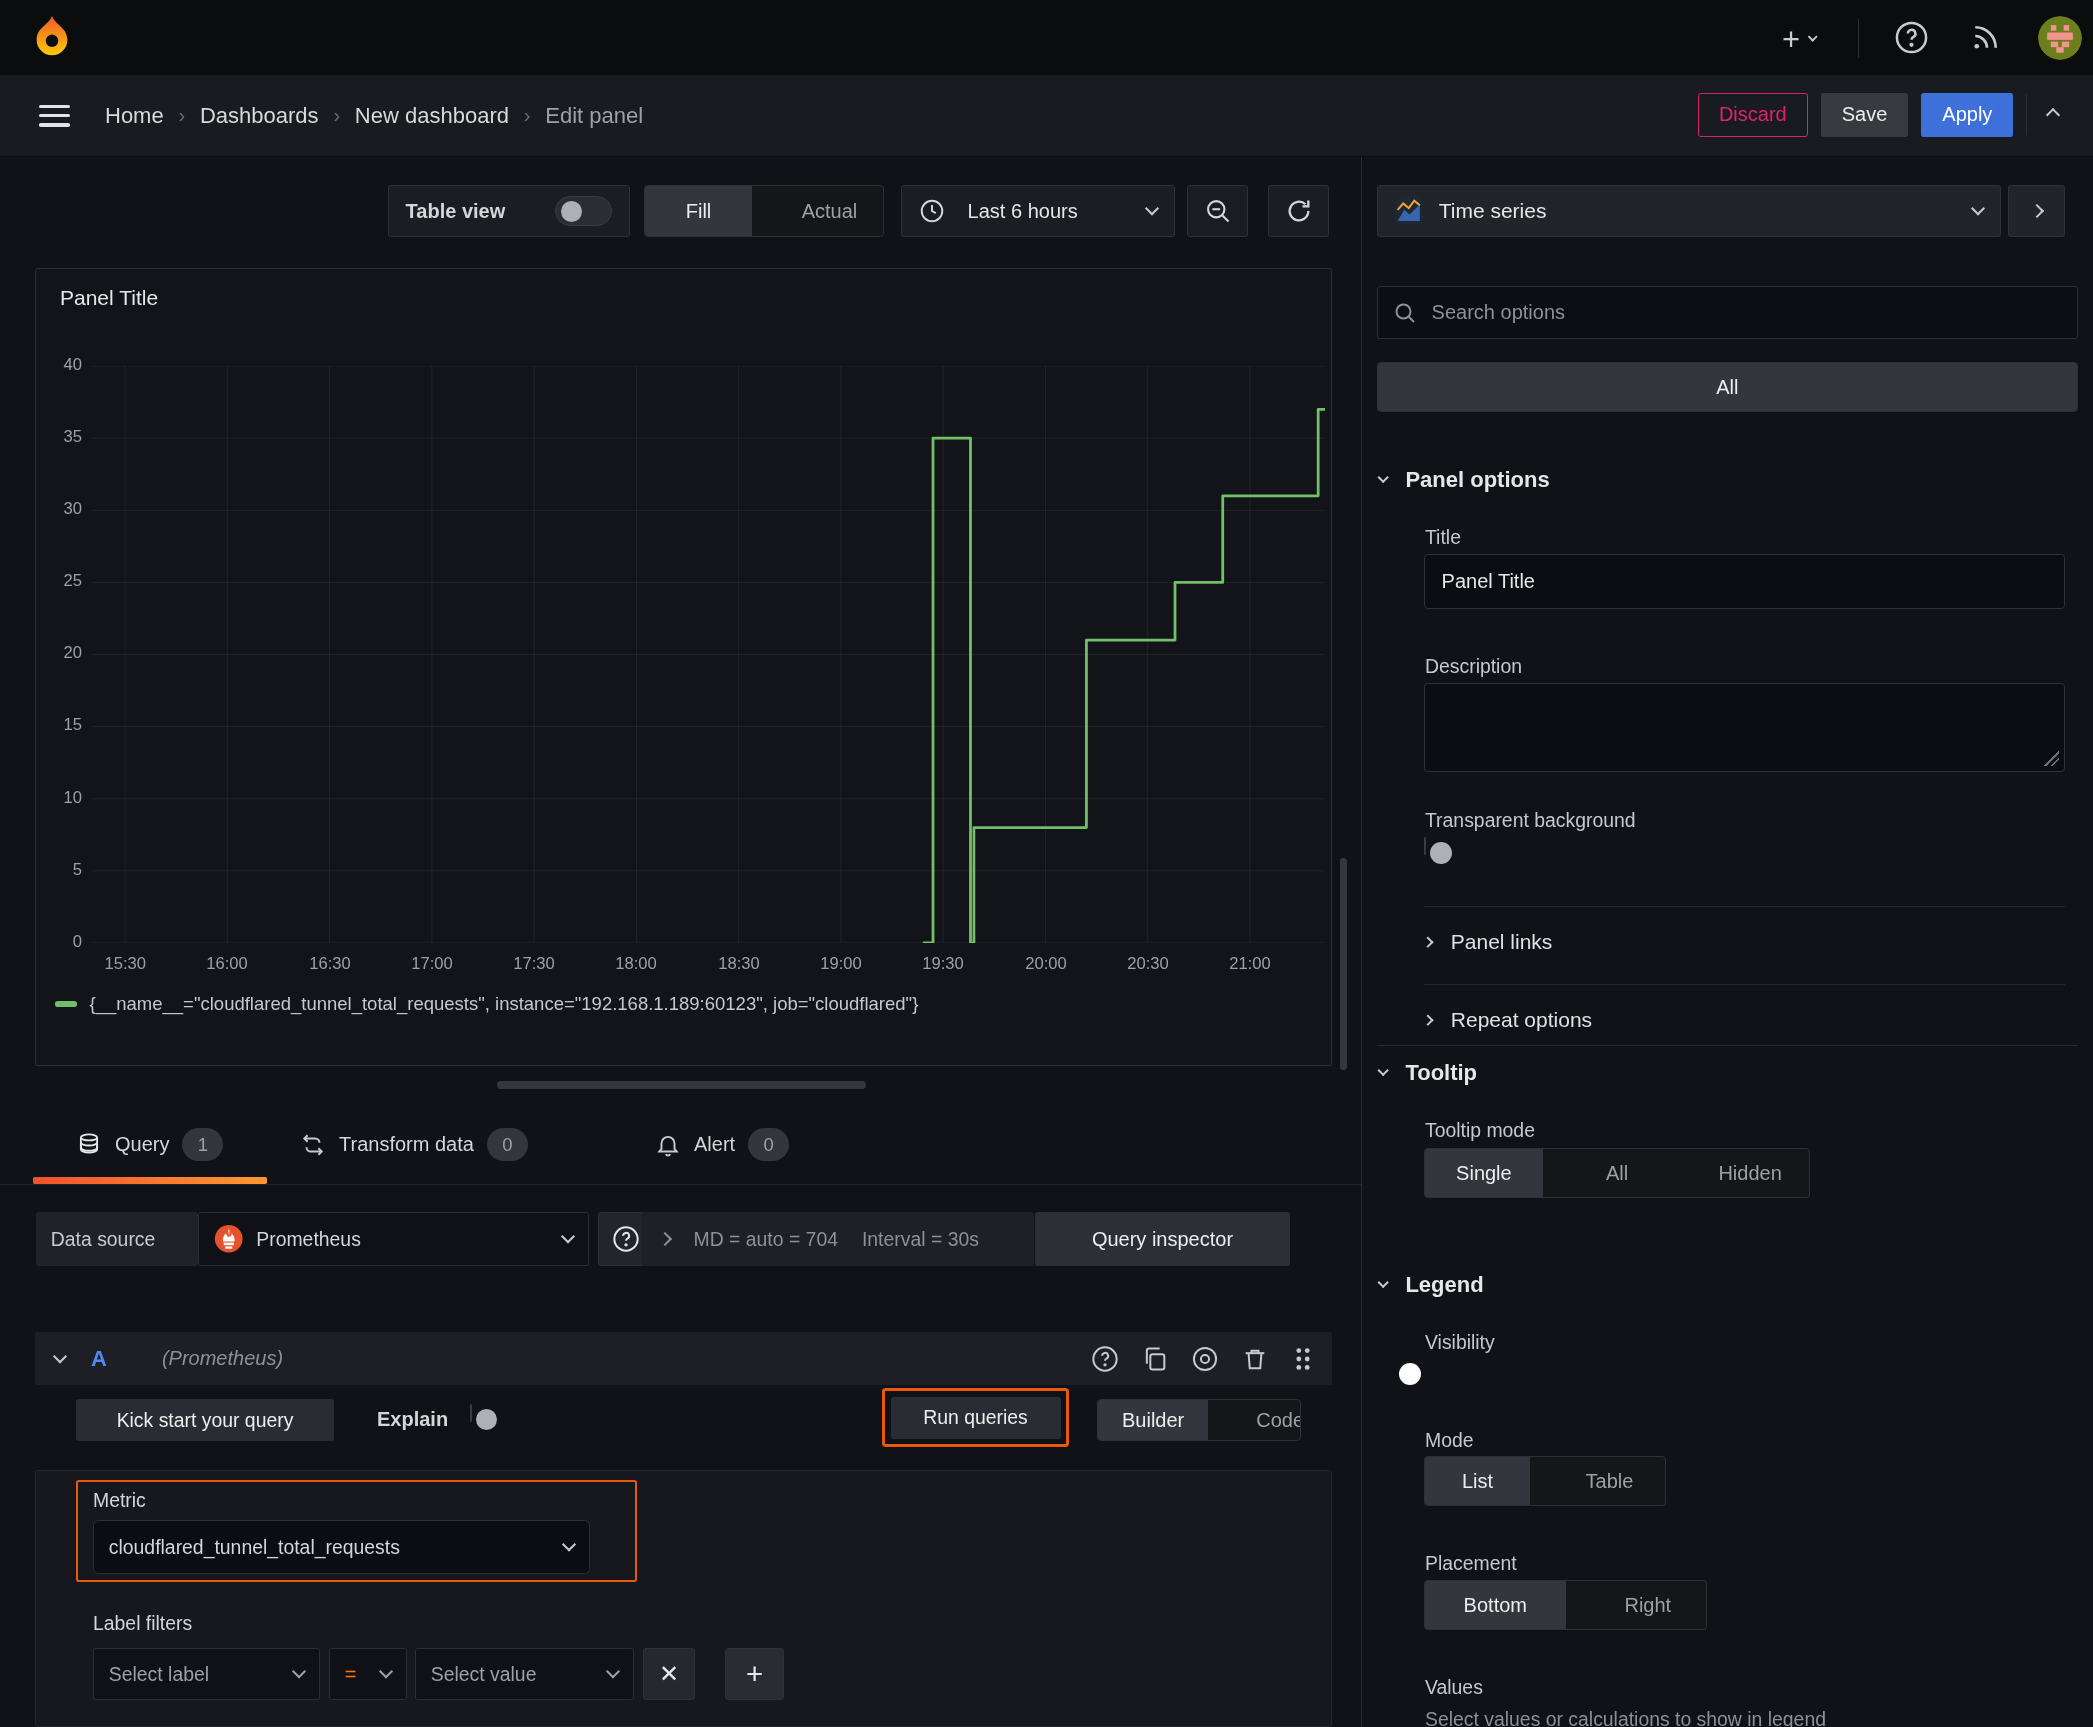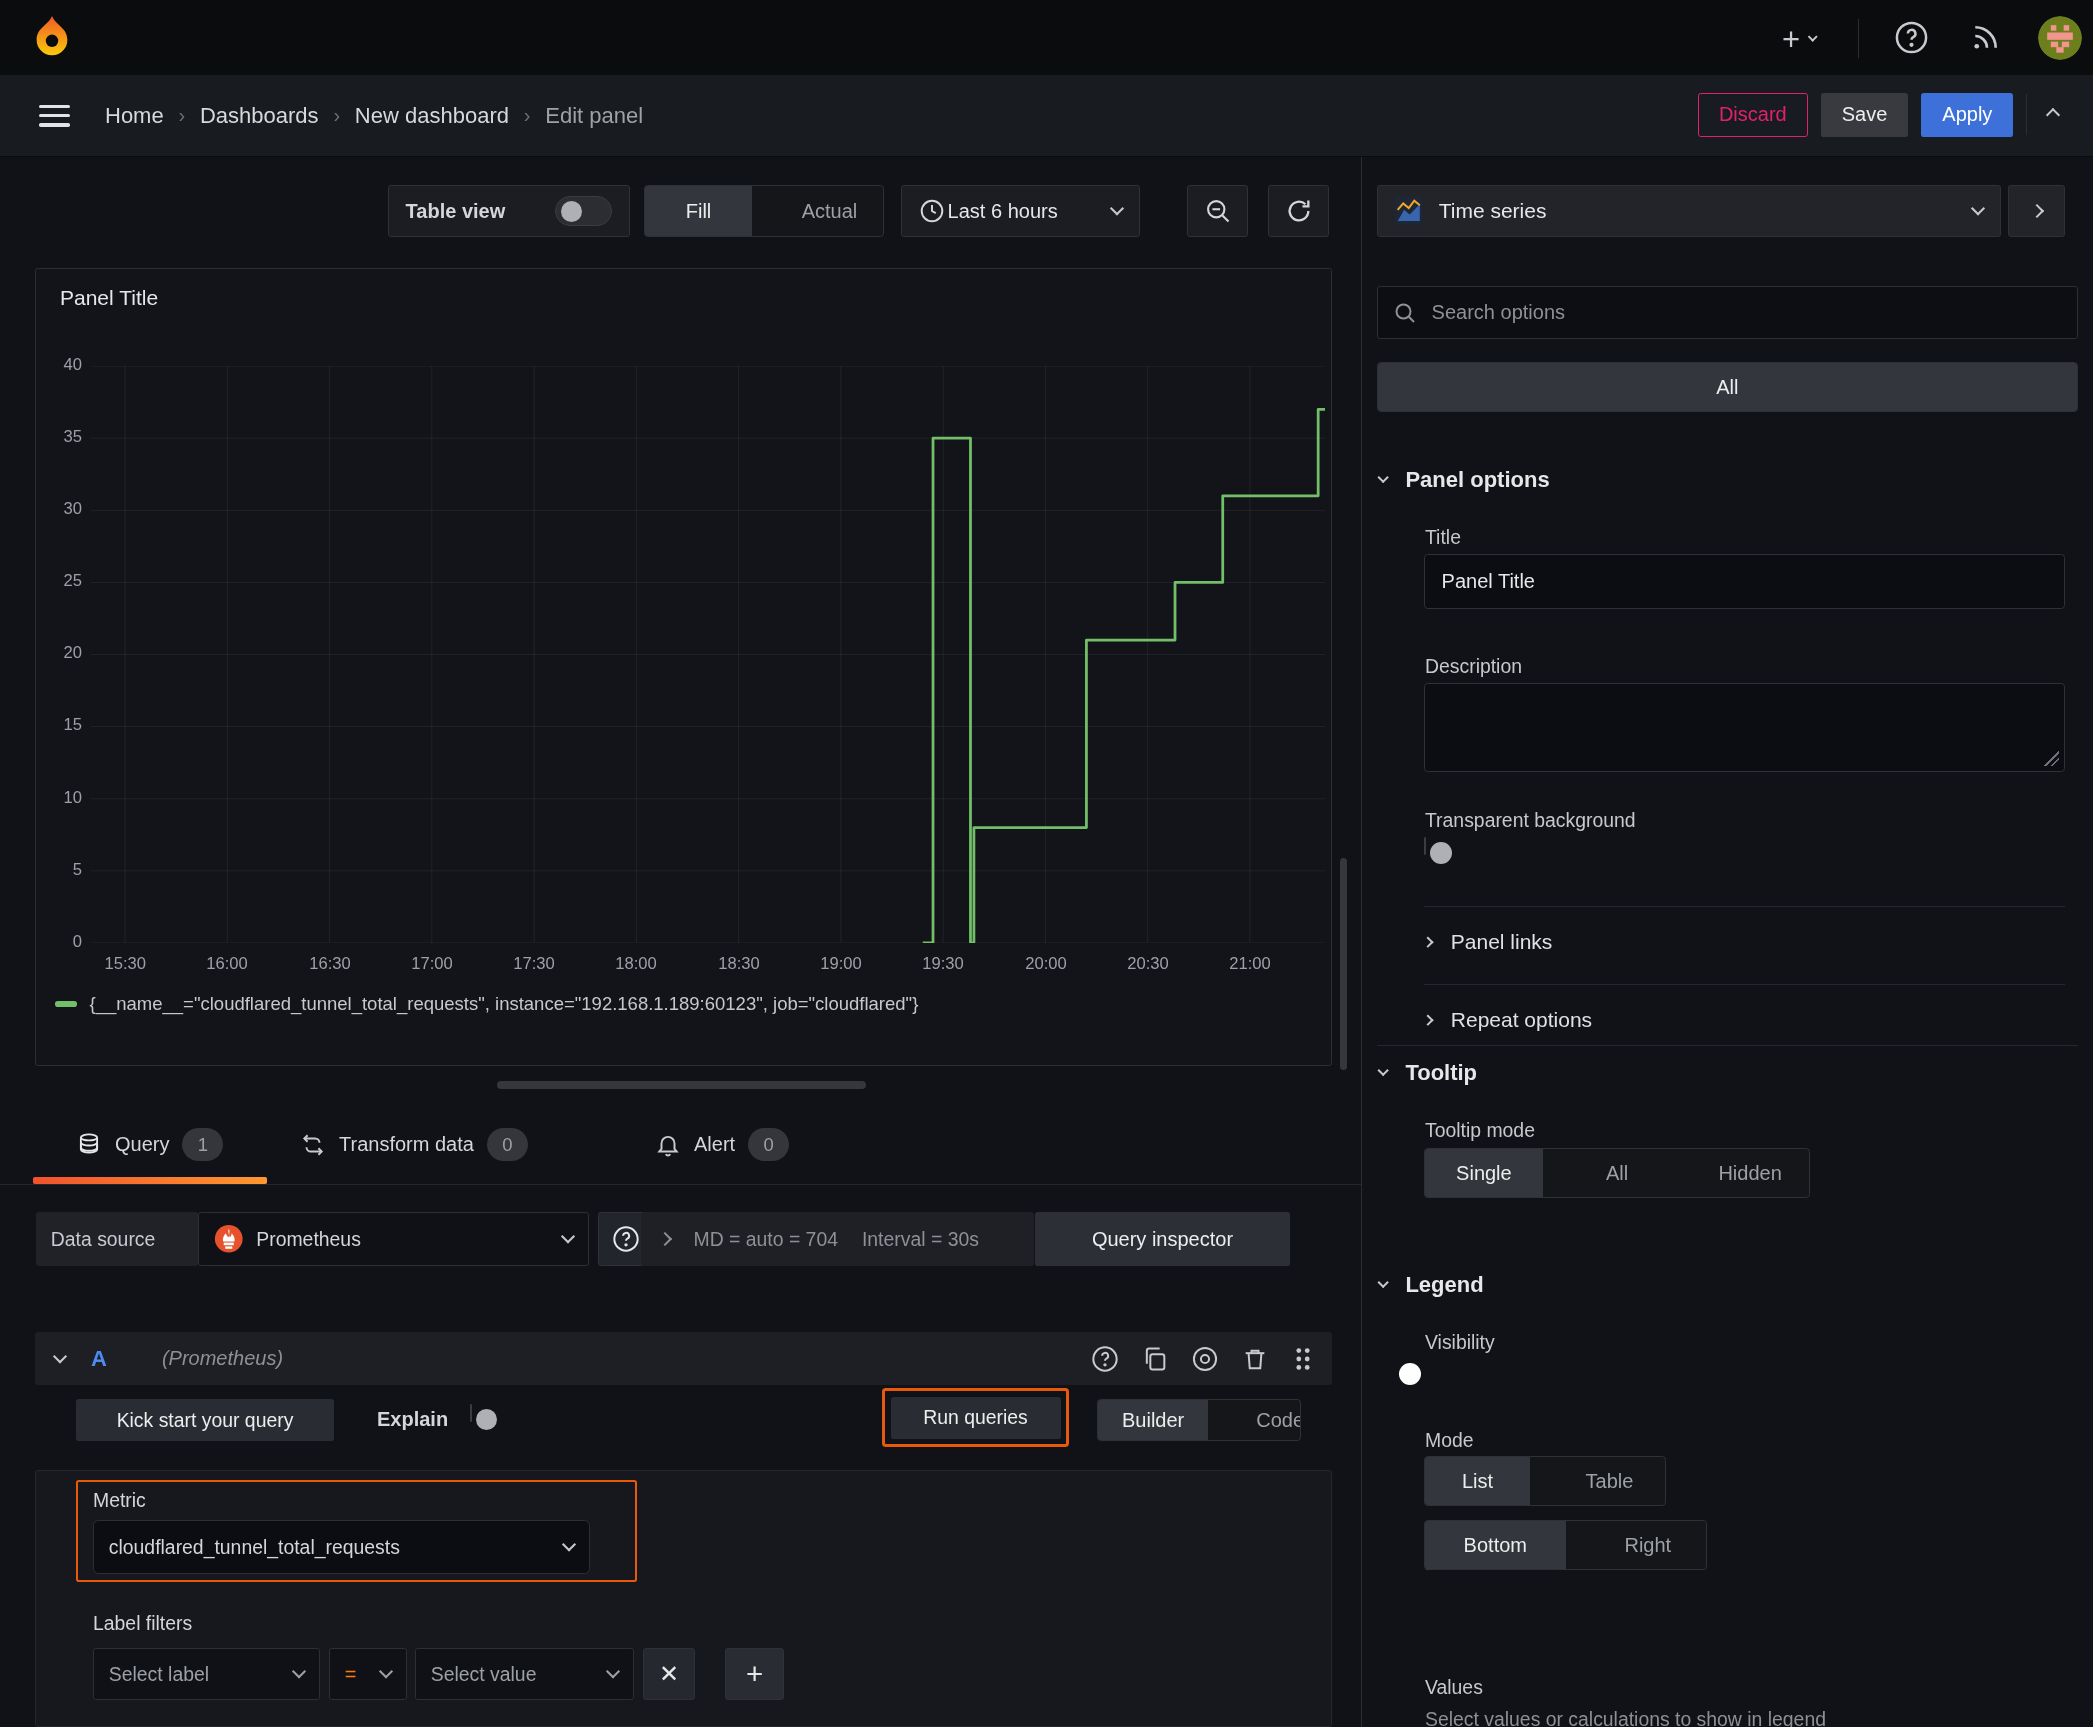--- a/index.html
+++ b/index.html
@@ -186,21 +186,21 @@
     <div class="a box" style="left:388px;top:28px;width:242px;height:52px;justify-content:space-between;padding:0 16.6px">
       <span class="toolbar-label">Table view</span>
       <span class="toggle off" style="width:57px;height:29.5px">
           <span class="knob" style="width:21px;height:21px"></span>
         </span>
     </div>
     <div class="a seg" style="left:644px;top:28px;width:240px;height:52px">
       <span class="opt sel" style="flex:1">Fill</span>
       <span class="opt" style="flex:1">Actual</span>
     </div>
-    <div class="a box" style="left:901px;top:28px;width:239px;height:52px;gap:3px;padding:0 16.6px">
+    <div class="a box" style="left:901px;top:28px;width:274px;height:52px;gap:23px;padding:0 16.6px">
       <svg class="ic" width="26" height="26" viewBox="0 0 24 24" fill="none" stroke="#d5d6da" stroke-width="1.8">
         <circle cx="12" cy="12" r="9.5"></circle>
           <path d="M12 6.5V12l3.5 2"></path>
       </svg>
       <span style="font-size:20px;color:#e6e7e9">Last 6 hours</span>
       <i class="chev down" style="margin-left:auto"></i>
     </div>
     <div class="a box icon-btn" style="left:1187px;top:28px;width:61px;height:52px;justify-content:center">
       <svg class="ic" width="28" height="28" viewBox="0 0 24 24" fill="none" stroke="#d5d6da" stroke-width="1.8">
         <circle cx="10.5" cy="10.5" r="7"></circle>
@@ -489,21 +489,21 @@
     <span class="a opt-label" style="left:63px;top:1174px">Visibility</span>
     <span class="a toggle on" style="left:62px;top:1202px;width:59px;height:30px"><span class="knob" style="width:22px;height:22px"></span></span>
 
     <span class="a opt-label" style="left:63px;top:1272px">Mode</span>
     <div class="a seg" style="left:62px;top:1299px;width:242px;height:50px">
       <span class="opt sel" style="flex:0.95">List</span>
       <span class="opt" style="flex:1.05">Table</span>
     </div>
 
     <span class="a opt-label" style="left:63px;top:1395px">Placement</span>
-    <div class="a seg" style="left:62px;top:1363px;width:283px;height:50px">
+    <div class="a seg" style="left:62px;top:1423px;width:283px;height:50px">
       <span class="opt sel" style="flex:1.15">Bottom</span>
       <span class="opt" style="flex:0.85">Right</span>
     </div>
 
     <span class="a opt-label" style="left:63px;top:1519px">Values</span>
     <span class="a dim-text" style="left:63px;top:1551px">Select values or calculations to show in legend</span>
   </aside>
 </div>
 
 

